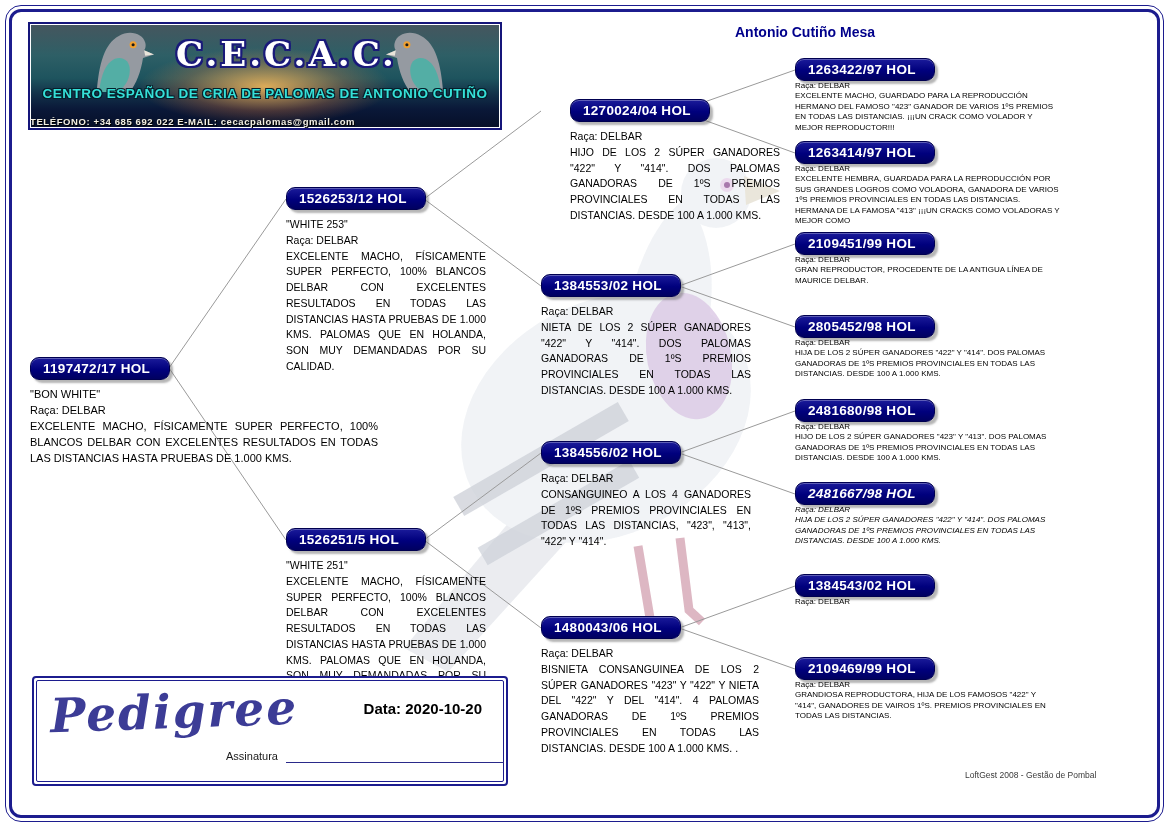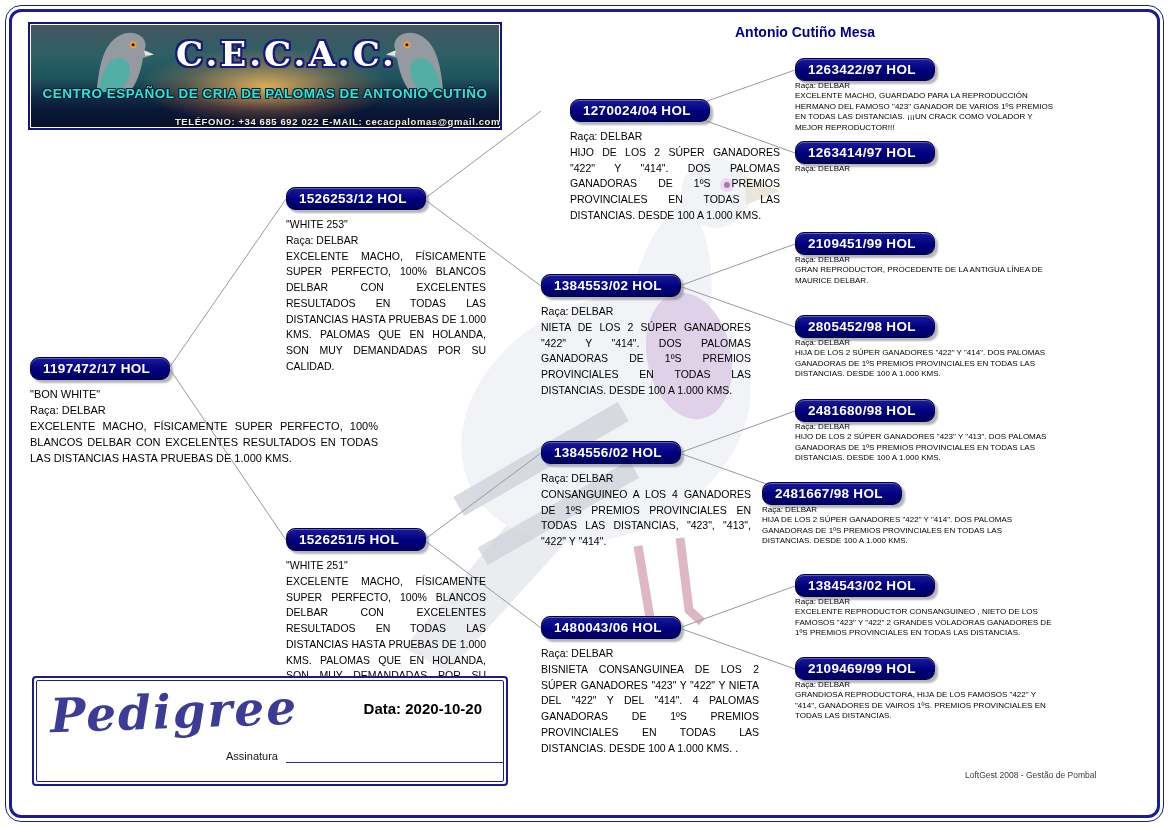--- a/index.html
+++ b/index.html
@@ -23,21 +23,21 @@
     font-family:"DejaVu Serif",serif;font-weight:bold;font-size:34px;letter-spacing:3px;color:#fff;
     text-shadow:-2px 0 0 #1a1a7a,2px 0 0 #1a1a7a,0 -2px 0 #1a1a7a,0 2px 0 #1a1a7a,2px 2px 0 #1a1a7a,-2px -2px 0 #1a1a7a,-2px 2px 0 #1a1a7a,2px -2px 0 #1a1a7a;
     padding-left:43px;
   }
   .banner-sub{
     position:absolute;left:0;right:0;top:62px;text-align:center;
     font-weight:bold;font-size:13.5px;letter-spacing:.5px;color:var(--header-teal,#35e0d8);
     text-shadow:1px 1px 0 #06202a,-1px -1px 0 #06202a,1px -1px 0 #06202a,-1px 1px 0 #06202a;
   }
   .banner-addr{position:absolute;left:0;right:0;top:80px;text-align:center;font-weight:bold;font-size:9.5px;letter-spacing:.6px;color:#fff;text-shadow:1px 1px 0 #000;}
-  .banner-tel{position:absolute;left:0;right:0;top:92px;text-align:right;font-weight:bold;font-size:9.5px;letter-spacing:.6px;color:#f3efe2;text-shadow:1px 1px 0 #000;}
+  .banner-tel{position:absolute;left:0;right:0;top:92px;text-align:left;font-weight:bold;font-size:9.5px;letter-spacing:.6px;color:#f3efe2;text-shadow:1px 1px 0 #000;}
   .pigeon-head{position:absolute;top:2px;width:78px;height:66px;}
   .pigeon-head.left{left:52px;}
   .pigeon-head.right{right:42px;transform:scaleX(-1);}
   
   .owner{position:absolute;left:735px;top:24px;font-size:14px;font-weight:bold;color:var(--owner-navy,#00008b);z-index:3;}
   
   .watermark{position:absolute;left:386px;top:118px;z-index:0;opacity:.95;}
   
   .lines{position:absolute;left:0;top:0;z-index:1;pointer-events:none;}
   .lines line{stroke:var(--line-gray,#9a9a9a);stroke-width:1;}
@@ -199,20 +199,21 @@
   <div class="ntext t-sm">
     <div class="race">Raça: DELBAR</div>
     <div class="desc">EXCELENTE MACHO, GUARDADO PARA LA REPRODUCCIÓN HERMANO DEL FAMOSO "423" GANADOR DE VARIOS 1ºS PREMIOS EN TODAS LAS DISTANCIAS. ¡¡¡UN CRACK COMO VOLADOR Y MEJOR REPRODUCTOR!!!</div>
   </div>
 </div>
 
 <div class="node t-sm" style="left:795px;top:141px;width:266px;">
   <div class="badge">1263414/97 HOL</div>
   <div class="ntext t-sm">
     <div class="race">Raça: DELBAR</div>
+    <div class="desc">EXCELENTE HEMBRA, GUARDADA PARA LA REPRODUCCIÓN POR SUS GRANDES LOGROS COMO VOLADORA, GANADORA DE VARIOS 1ºS PREMIOS PROVINCIALES EN TODAS LAS DISTANCIAS. HERMANA DE LA FAMOSA "413"  ¡¡¡UN CRACKS COMO VOLADORAS Y MEJOR  COMO</div>
   </div>
 </div>
 
 <div class="node t-sm" style="left:795px;top:232px;width:262px;">
   <div class="badge">2109451/99 HOL</div>
   <div class="ntext t-sm">
     <div class="race">Raça: DELBAR</div>
     <div class="desc">GRAN REPRODUCTOR, PROCEDENTE DE LA ANTIGUA LÍNEA DE MAURICE DELBAR.</div>
   </div>
 </div>
@@ -226,33 +227,32 @@
 </div>
 
 <div class="node t-sm" style="left:795px;top:399px;width:262px;">
   <div class="badge">2481680/98 HOL</div>
   <div class="ntext t-sm">
     <div class="race">Raça: DELBAR</div>
     <div class="desc">HIJO DE LOS 2 SÚPER GANADORES "423" Y "413". DOS PALOMAS GANADORAS DE 1ºS PREMIOS PROVINCIALES EN TODAS LAS DISTANCIAS. DESDE 100 A 1.000 KMS.</div>
   </div>
 </div>
 
-<div class="node t-sm" style="left:762px;top:482px;width:262px;">
+<div class="node t-sm" style="left:795px;top:482px;width:262px;font-style:italic;">
   <div class="badge">2481667/98 HOL</div>
   <div class="ntext t-sm">
     <div class="race">Raça: DELBAR</div>
     <div class="desc">HIJA DE LOS 2 SÚPER GANADORES "422" Y "414". DOS PALOMAS GANADORAS DE 1ºS PREMIOS PROVINCIALES EN TODAS LAS DISTANCIAS. DESDE 100 A 1.000 KMS.</div>
   </div>
 </div>
 
 <div class="node t-sm" style="left:795px;top:574px;width:262px;">
   <div class="badge">1384543/02 HOL</div>
   <div class="ntext t-sm">
     <div class="race">Raça: DELBAR</div>
-    <div class="desc">EXCELENTE REPRODUCTOR CONSANGUINEO , NIETO DE LOS FAMOSOS "423" Y "422" 2 GRANDES VOLADORAS GANADORES DE 1ºS PREMIOS PROVINCIALES EN TODAS LAS DISTANCIAS.</div>
   </div>
 </div>
 
 <div class="node t-sm" style="left:795px;top:657px;width:262px;">
   <div class="badge">2109469/99 HOL</div>
   <div class="ntext t-sm">
     <div class="race">Raça: DELBAR</div>
     <div class="desc">GRANDIOSA REPRODUCTORA, HIJA DE LOS FAMOSOS "422" Y "414", GANADORES DE VAIROS 1ºS. PREMIOS PROVINCIALES EN TODAS LAS DISTANCIAS.</div>
   </div>
 </div>

